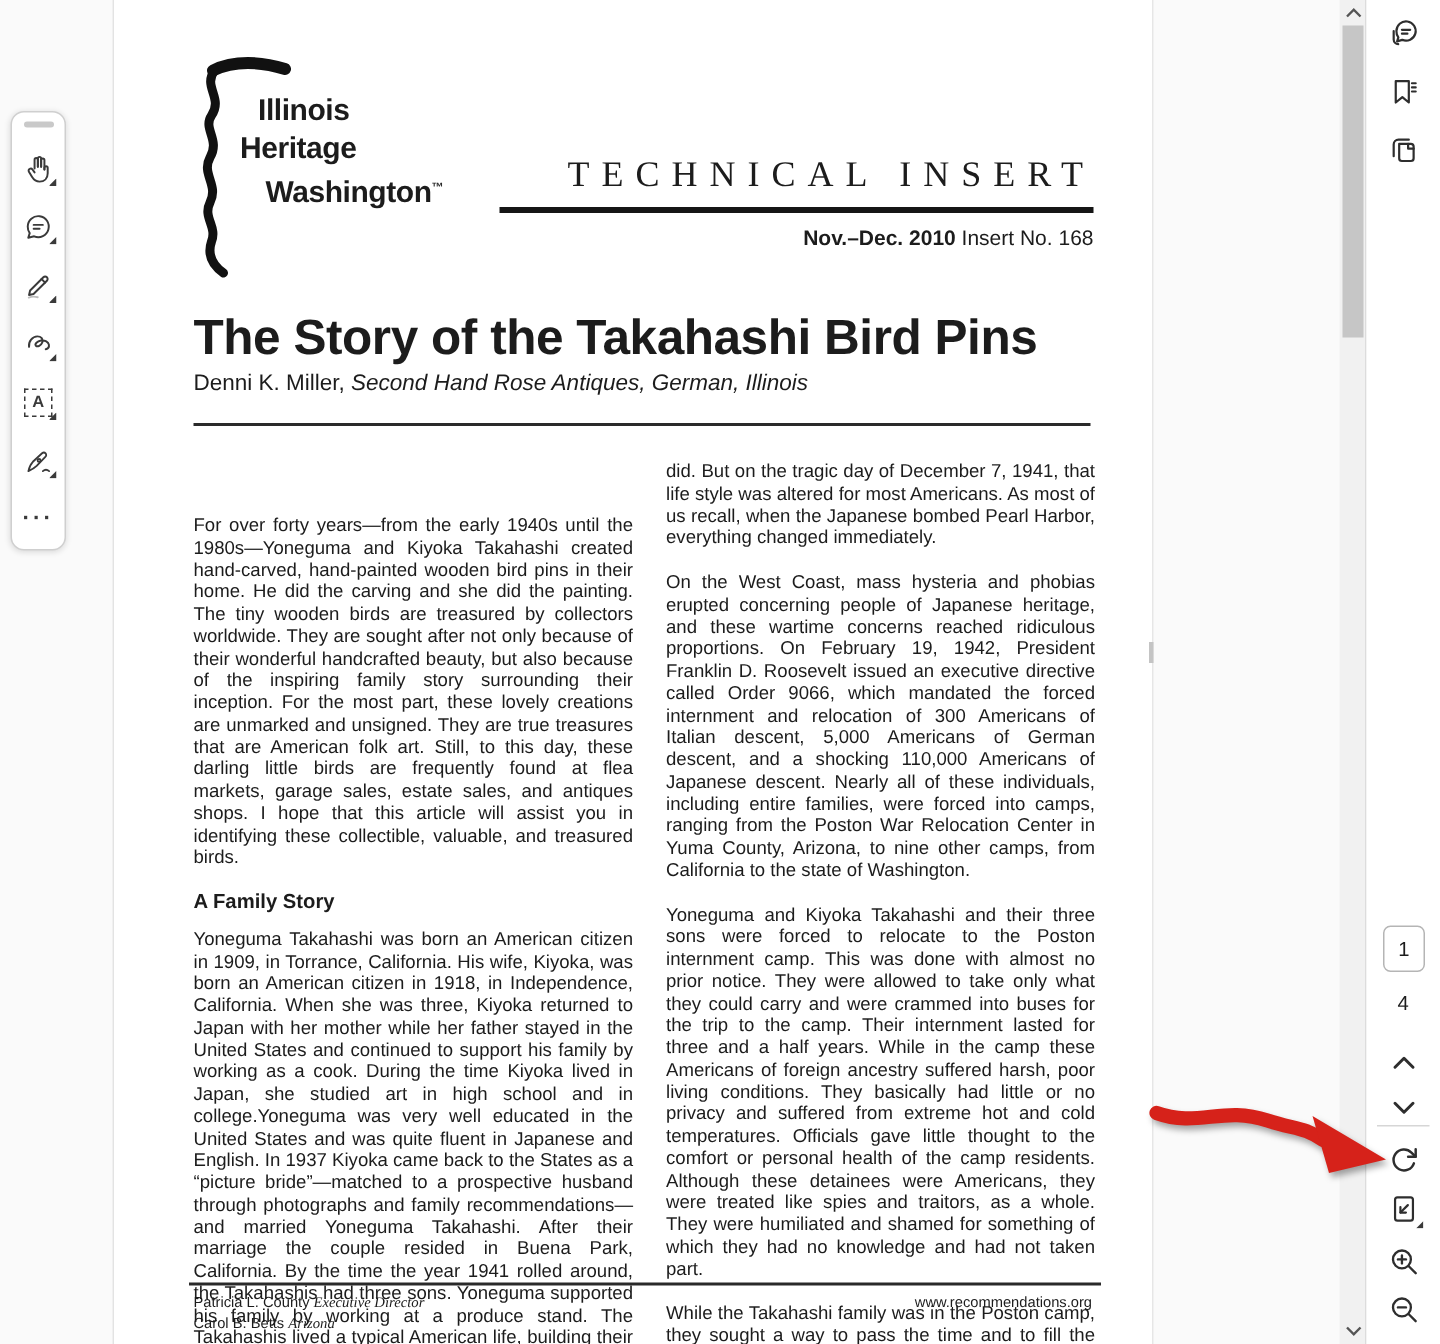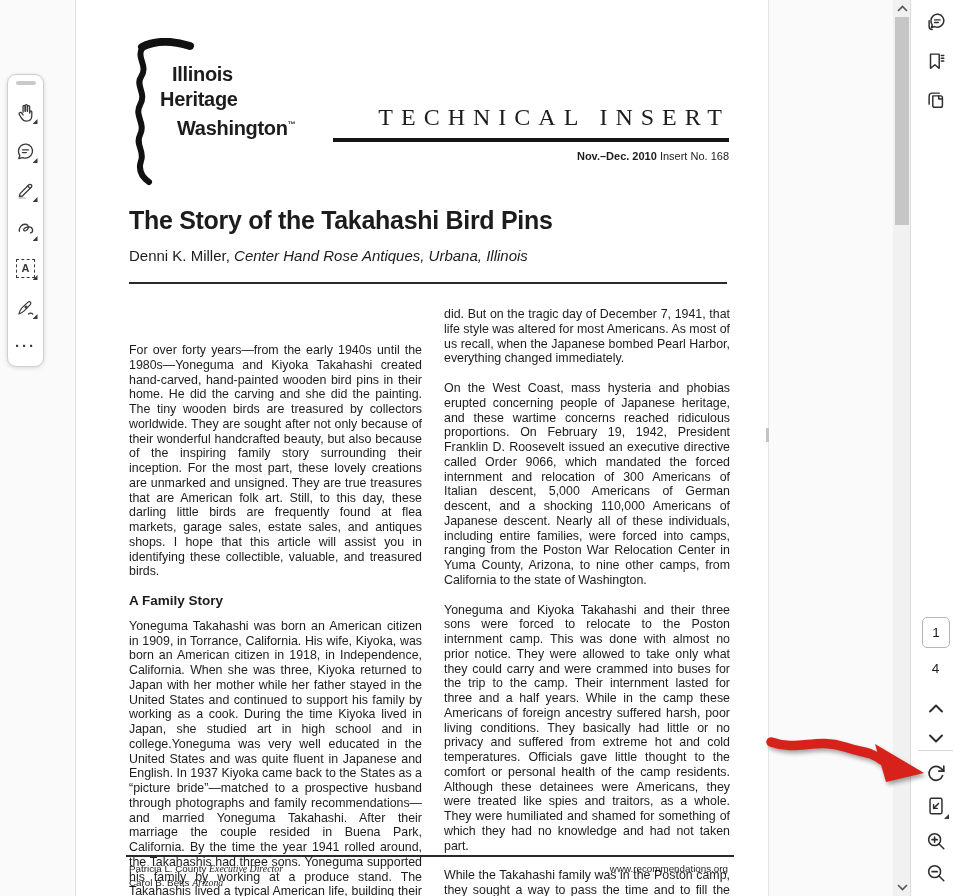--- a/index.html
+++ b/index.html
@@ -13,24 +13,24 @@
   .page * { color:#1c1c1c; }
 
   .logo-shape { position:absolute; left:56px; top:38px; }
   .logo-text { position:absolute; left:84px; top:62px; font-weight:bold; font-size:20px; line-height:25px; letter-spacing:-0.3px; }
   .logo-text .l1 { margin-left:12px; } .logo-text .l2 { margin-left:0; } .logo-text .l3 { margin-left:17px; }
   .logo-text sup { font-size:8px; }
 
   .masthead-title { position:absolute; right:38px; top:104px; font-family:"Liberation Serif", serif;
                     font-size:24px; letter-spacing:8px; white-space:nowrap; }
   .masthead-rule { position:absolute; left:257px; right:39px; top:138px; height:4px; background:#151515; }
-  .issue-line { position:absolute; right:39px; top:150px; font-size:11px; }
+  .issue-line { position:absolute; right:39px; top:150px; font-size:14px; }
   .issue-line b { font-weight:bold; }
 
-  .article-title { position:absolute; left:53px; top:206px; font-size:25px; font-weight:bold; letter-spacing:-0.3px; }
+  .article-title { position:absolute; left:53px; top:206px; font-size:33px; font-weight:bold; letter-spacing:-0.3px; }
   .byline { position:absolute; left:53px; top:247px; font-size:15px; }
   .title-rule { position:absolute; left:53px; right:41px; top:282px; height:2px; background:#2a2a2a; }
 
   .col { position:absolute; top:307px; font-size:12.4px; line-height:14.75px; text-align:justify; }
   .col p { margin-bottom:15px; }
   .col-left { left:53px; width:293px;margin-top:36px; }
   .col-right { left:368px; width:286px; }
   .sec-head { font-size:13.5px; font-weight:bold; margin:7px 0 10px; text-align:left; }
 
   .footer-rule { position:absolute; left:50px; right:34px; top:855px; height:2px; background:#2a2a2a; }
@@ -98,21 +98,21 @@
     </div>
 
     <div class="masthead-title">TECHNICAL INSERT</div>
     <div class="masthead-rule"></div>
     <div class="issue-line">
       <b>Nov.–Dec. 2010</b><span> Insert No. 168</span>
     </div>
 
     <h1 class="article-title">The Story of the Takahashi Bird Pins</h1>
     <div class="byline">
-      <span>Denni K. Miller, </span><i>Center Hand Rose Antiques, Urbana, Illinois</i>
+      <span>Denni K. Miller, </span><i>Second Hand Rose Antiques, German, Illinois</i>
     </div>
     <div class="title-rule"></div>
 
     <div class="col col-left">
       <p>For over forty years—from the early 1940s until the 1980s—Yoneguma and Kiyoka Takahashi created hand-carved, hand-painted wooden bird pins in their home. He did the carving and she did the painting. The tiny wooden birds are treasured by collectors worldwide. They are sought after not only because of their wonderful handcrafted beauty, but also because of the inspiring family story surrounding their inception. For the most part, these lovely creations are unmarked and unsigned. They are true treasures that are American folk art. Still, to this day, these darling little birds are frequently found at flea markets, garage sales, estate sales, and antiques shops. I hope that this article will assist you in identifying these collectible, valuable, and treasured birds.</p>
       <h3 class="sec-head">A Family Story</h3>
       <p>Yoneguma Takahashi was born an American citizen in 1909, in Torrance, California. His wife, Kiyoka, was born an American citizen in 1918, in Independence, California. When she was three, Kiyoka returned to Japan with her mother while her father stayed in the United States and continued to support his family by working as a cook. During the time Kiyoka lived in Japan, she studied art in high school and in college.Yoneguma was very well educated in the United States and was quite fluent in Japanese and English. In 1937 Kiyoka came back to the States as a “picture bride”—matched to a prospective husband through photographs and family recommendations—and married Yoneguma Takahashi. After their marriage the couple resided in Buena Park, California. By the time the year 1941 rolled around, the Takahashis had three sons. Yoneguma supported his family by working at a produce stand. The Takahashis lived a typical American life, building their family, as many people in the country</p>
     </div>
 
     <div class="col col-right">

